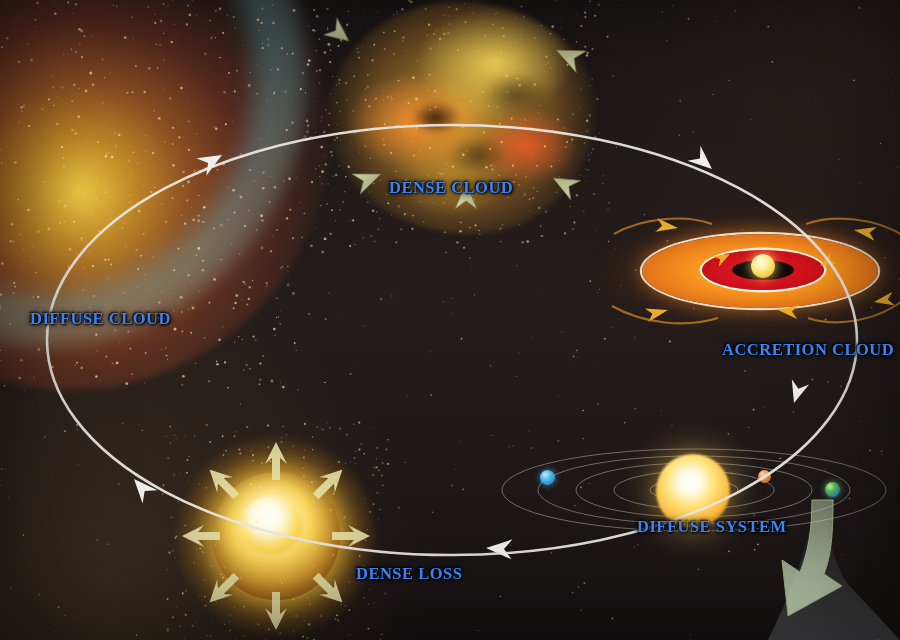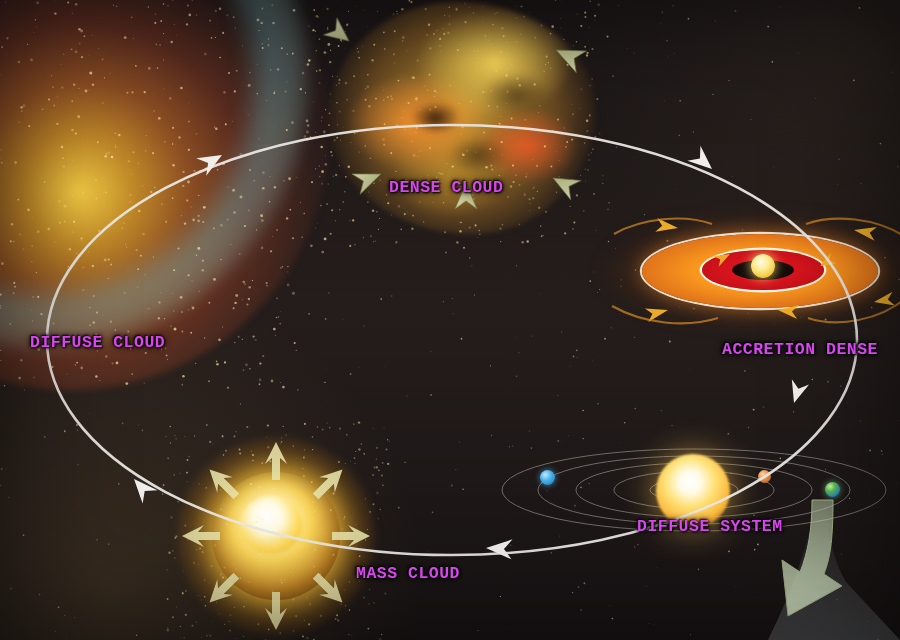--- a/index.html
+++ b/index.html
@@ -109,24 +109,24 @@
   .planet.blue{left:42px;top:38px;width:15px;height:15px;
     background:radial-gradient(circle at 36% 32%, #bfe9ff 0%, #49b2e8 42%, #1c6fae 100%);
     box-shadow:0 0 6px rgba(90,180,240,.7);}
   .planet.orange{left:260px;top:38px;width:13px;height:13px;
     background:radial-gradient(circle at 36% 32%, #ffd3a4 0%, #e08a46 48%, #a3521f 100%);}
   .planet.green{left:327px;top:50px;width:15px;height:15px;
     background:radial-gradient(circle at 34% 30%, #d9f7b8 0%, #59c24a 34%, #2f82c9 72%, #1c4f86 100%);
     box-shadow:0 0 6px rgba(120,210,140,.7);}
 
   
-  .lbl{position:absolute;color:#d946ef;font-weight:bold;letter-spacing:.5px;
-    font-family:Liberation Mono, monospace;white-space:nowrap;
+  .lbl{position:absolute;color:#3b82f6;font-weight:bold;letter-spacing:.5px;
+    font-family:Liberation Serif, serif;white-space:nowrap;
     text-shadow:0 0 4px #000,0 0 8px #000,1px 1px 2px #000,-1px -1px 2px rgba(0,0,0,.9);}
-  #lbl-diffuse{left:30px;top:309px;font-size:16.5px;margin-top:24px;}
+  #lbl-diffuse{left:30px;top:309px;font-size:16.5px;}
   #lbl-dense{left:389px;top:178px;font-size:16.5px;}
   #lbl-accretion{left:722px;top:340px;font-size:16.5px;}
   #lbl-stellar{left:637px;top:517px;font-size:16.5px;}
   #lbl-massloss{left:356px;top:564px;font-size:16.5px;}
 
   svg.layer{position:absolute;left:0;top:0;width:900px;height:640px;overflow:visible;}
   .vignette{position:absolute;inset:0;pointer-events:none;
     box-shadow:inset 0 0 120px rgba(0,0,0,.55);}
 </style>
 </head>
@@ -2276,17 +2276,17 @@
     </defs>
     <path d="M826,498 C828,540 834,560 846,582 L900,640 L768,640 C790,596 808,548 816,500 Z" fill="url(#shadefan)"></path>
     <path d="M833,500 C833,536 831,556 824,574 L842,586 L788,616 L782,560 L800,572
              C808,552 812,530 812,500 Z" fill="url(#mint)" stroke="#aec294" stroke-width="1" opacity=".9"></path>
   </svg>
 
   <div class="vignette"></div>
 
   <div class="lbl" id="lbl-diffuse">DIFFUSE CLOUD</div>
   <div class="lbl" id="lbl-dense">DENSE CLOUD</div>
-  <div class="lbl" id="lbl-accretion">ACCRETION DENSE</div>
+  <div class="lbl" id="lbl-accretion">ACCRETION CLOUD</div>
   <div class="lbl" id="lbl-stellar">DIFFUSE SYSTEM</div>
-  <div class="lbl" id="lbl-massloss">MASS CLOUD</div>
+  <div class="lbl" id="lbl-massloss">DENSE LOSS</div>
 
 </div>
 
 </body></html>

